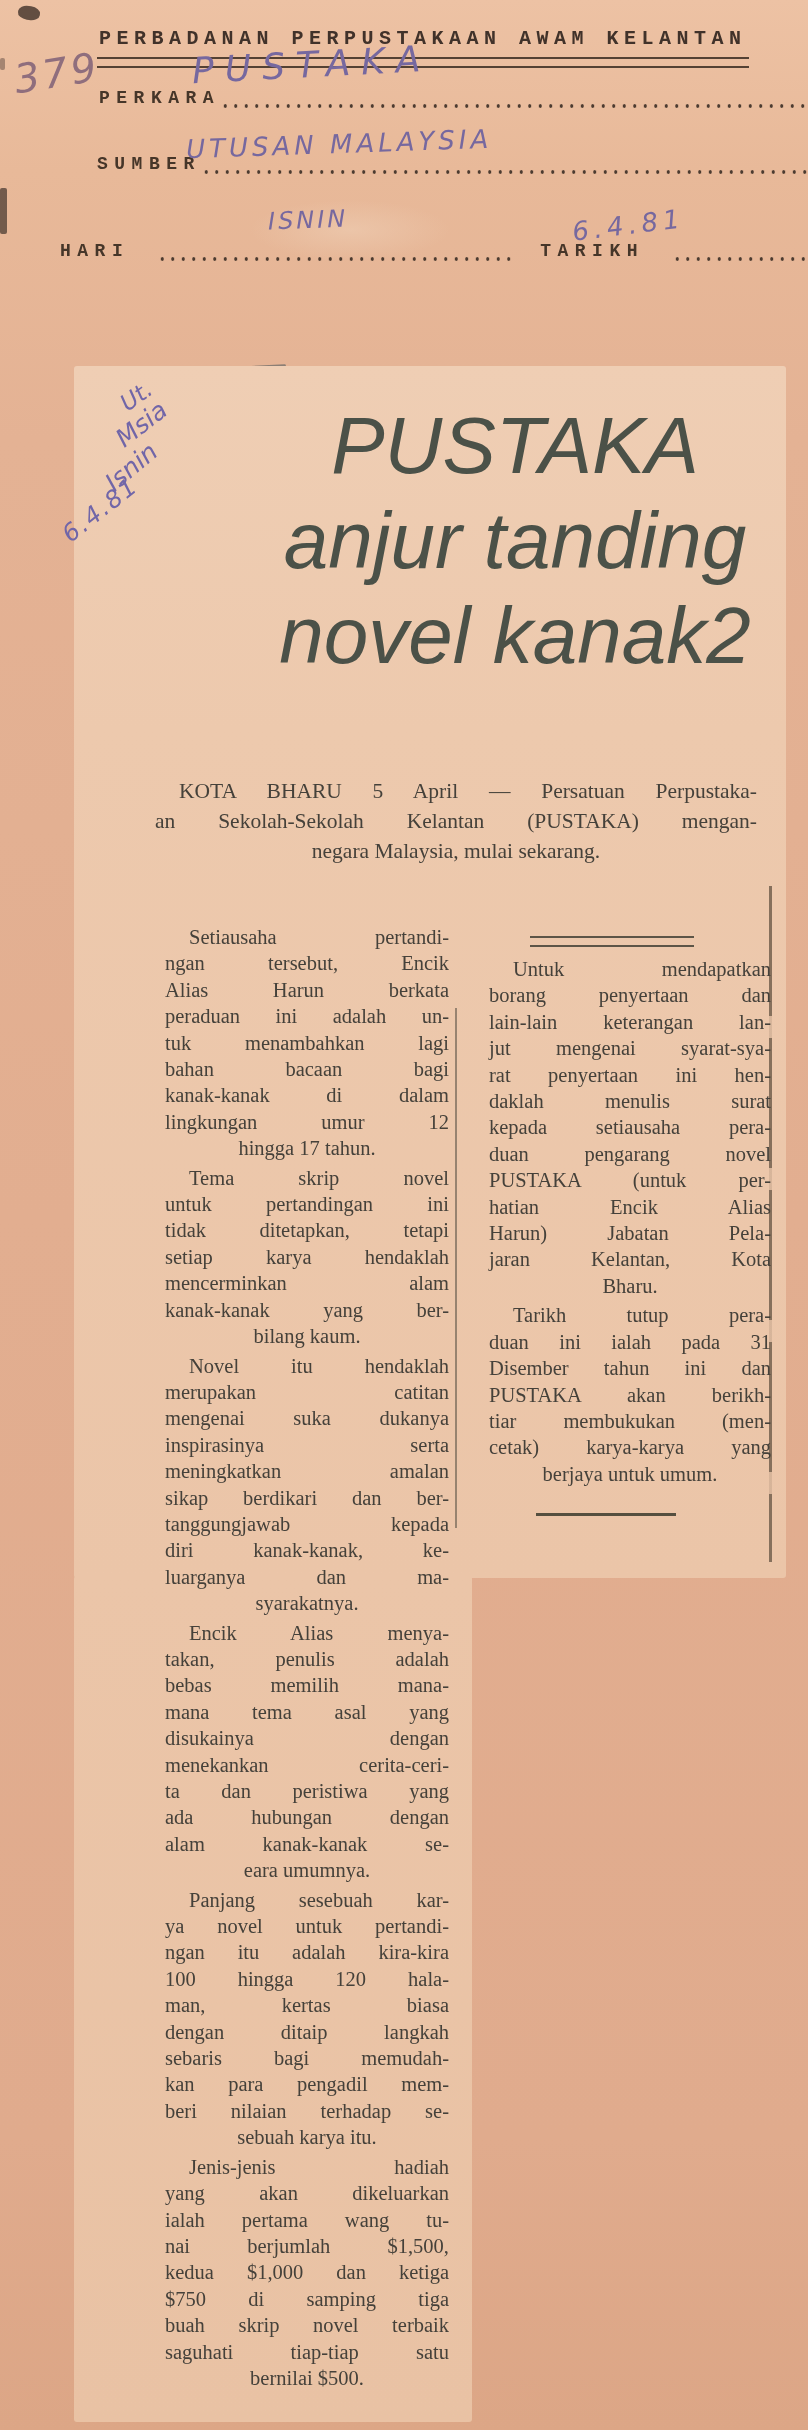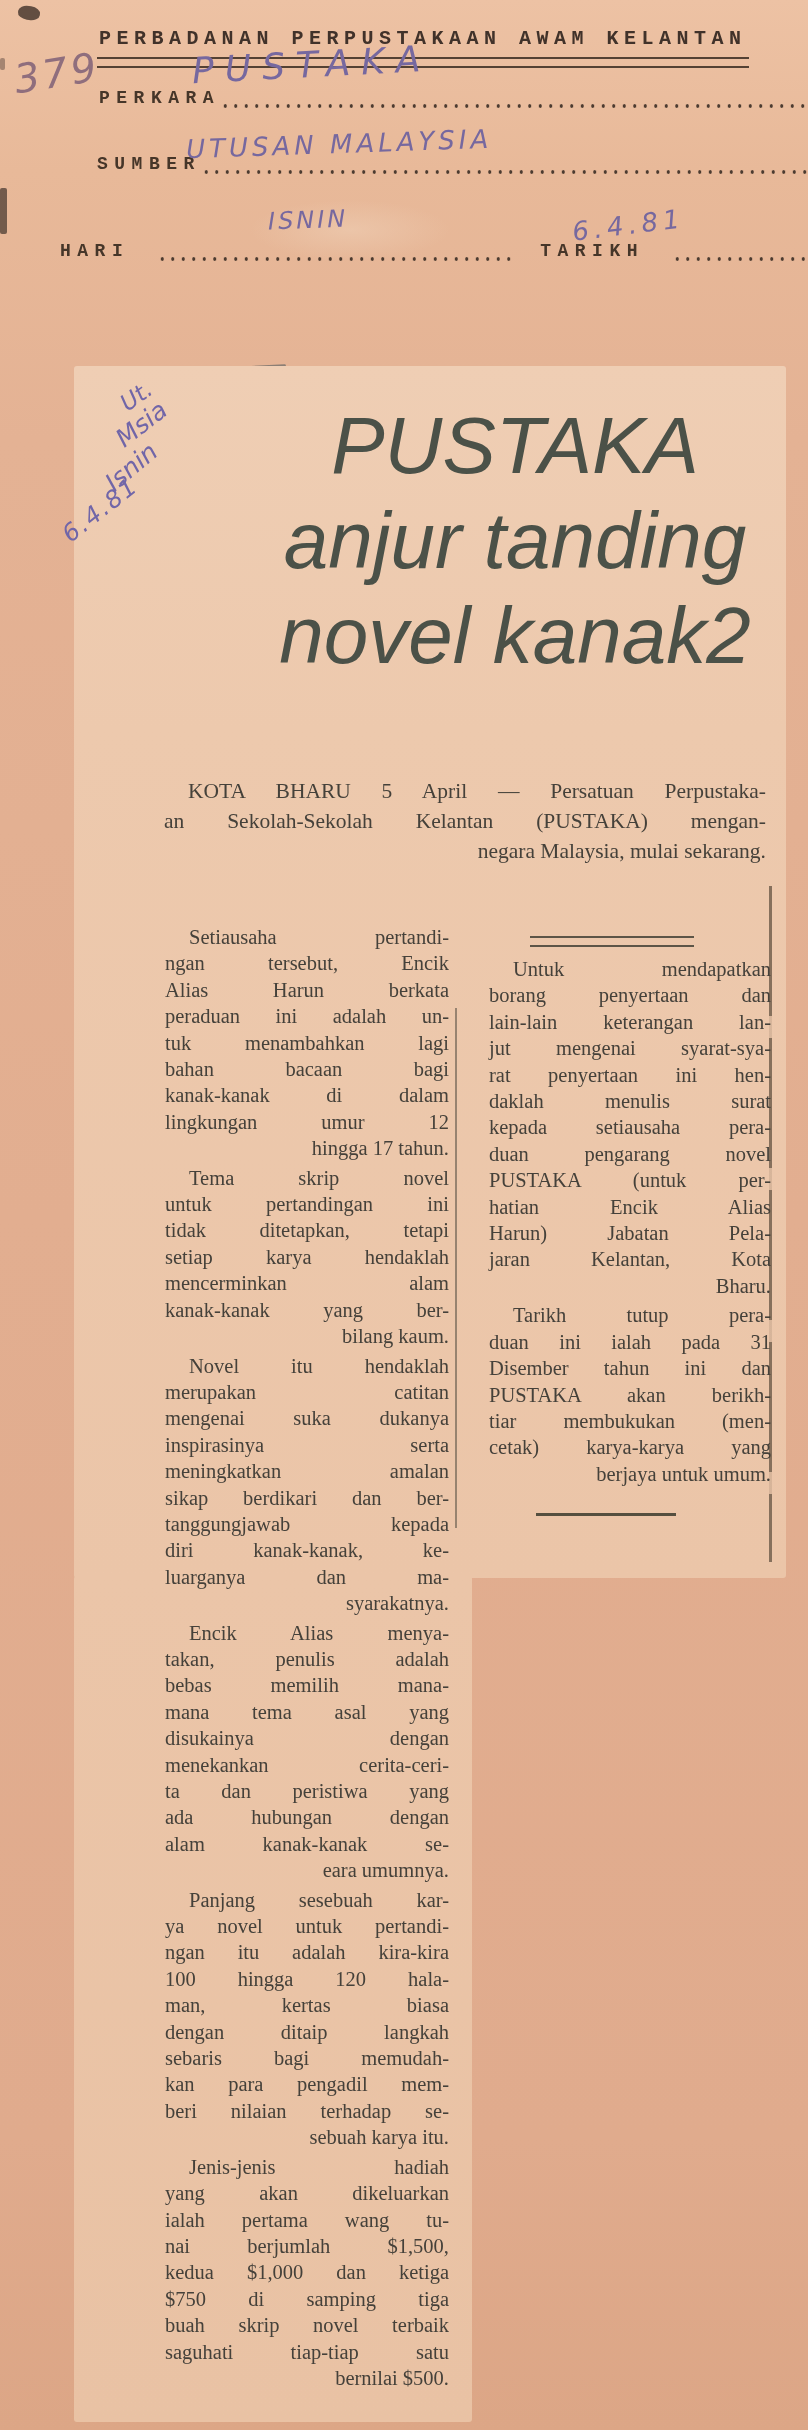--- a/index.html
+++ b/index.html
@@ -41,28 +41,28 @@
   .pencil-dash{position:absolute;left:216px;top:366px;width:70px;height:2.5px;background:#827971;transform:rotate(-3deg);border-radius:2px;opacity:.9;}
   
   .clip-upper{position:absolute;left:74px;top:366px;width:712px;height:1212px;border-radius:3px;
     background:linear-gradient(180deg,#efceb4 0%,#edc9ad 30%,#ebc5a8 100%);}
   .clip-lower{position:absolute;left:74px;top:1576px;width:398px;height:846px;border-radius:3px;
     background:linear-gradient(180deg,#ebc5a8,#e9c2a4);}
   
   .headline{position:absolute;left:235px;top:398px;width:560px;text-align:center;
     font-family:"Liberation Sans", sans-serif;font-style:italic;font-weight:normal;
     font-size:80px;line-height:95px;color:#4b5148;letter-spacing:0;}
-  .lead{position:absolute;left:155px;top:776px;width:602px;font-size:21.5px;line-height:30px;color:#45413a;margin-left:9px;}
+  .lead{position:absolute;left:155px;top:776px;width:602px;font-size:21.5px;line-height:30px;color:#45413a;}
   .col{position:absolute;font-size:20.5px;line-height:26.4px;color:#45413a;}
   .col-left{left:157px;top:924px;width:292px;}
   .col-right{left:481px;top:956px;width:290px;}
   .para{margin:0 0 3px 8px;}
   .ln{white-space:normal;}
   .just{text-align:justify;text-align-last:justify;}
-  .last{text-align:right;}
+  .last{text-align:center;}
   .ind{text-indent:24px;}
   
   .rule{position:absolute;}
   .rule-double{left:530px;top:936px;width:164px;height:7px;border-top:2px solid #5d5547;border-bottom:2px solid #5d5547;}
   .rule-divider{left:455px;top:1008px;width:2px;height:520px;background:#7b6c5c;opacity:.75;}
   .rule-end{left:536px;top:1513px;width:140px;height:3px;background:#554f3f;}
   .rule-right{left:769px;top:886px;width:2.5px;height:676px;
     background:repeating-linear-gradient(180deg,#86705c 0 130px,rgba(134,112,92,.2) 130px 152px);}
 </style>
 </head>

